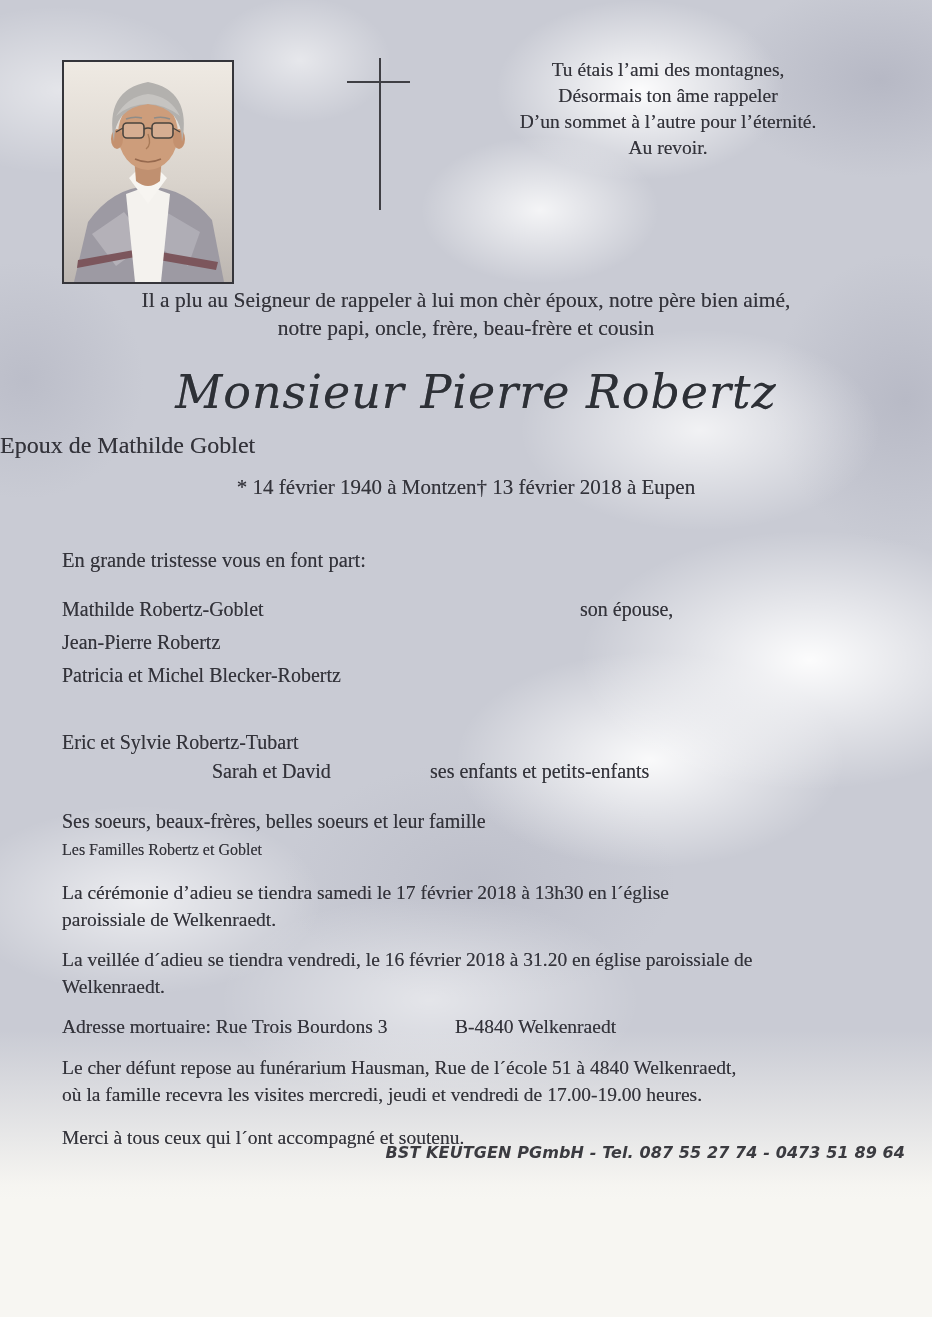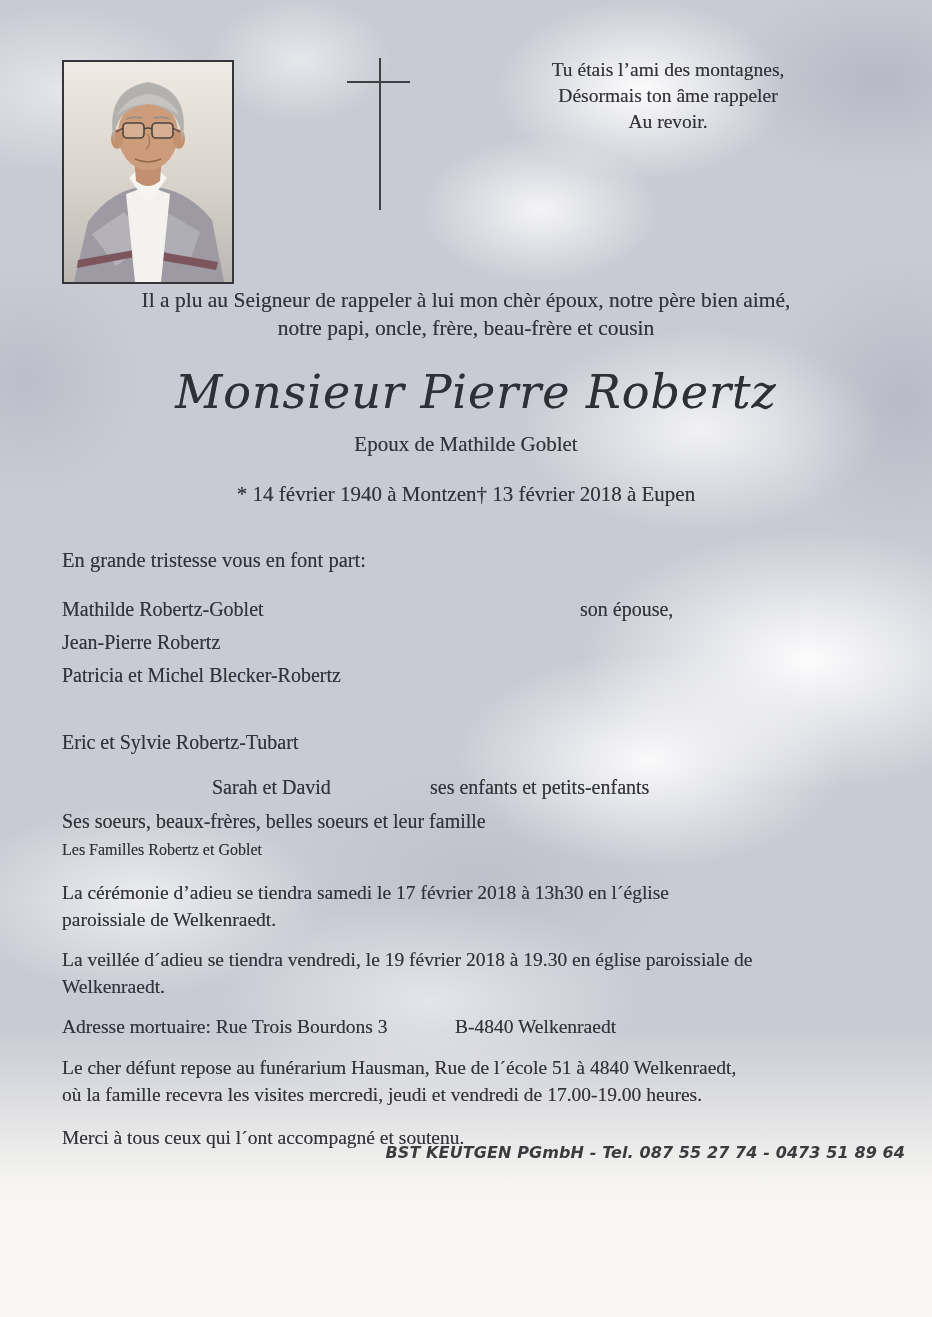--- a/index.html
+++ b/index.html
@@ -54,22 +54,22 @@
     left:0; right:0; top:286px;
     text-align:center; font-size:21.5px; line-height:28px;
   }
   .name {
     left:0; right:0; top:362px;
     text-align:center;
     font-family:"DejaVu Serif","Liberation Serif",serif;
     font-style:italic; font-size:46px; line-height:60px;
     color:#2d3036; letter-spacing:1px;padding-left:20px;
   }
-  .spouse { left:0; right:0; top:432px; text-align:center; font-size:21px; }
-  .dates  { left:0; right:0; top:475px; display:flex; justify-content:center; font-size:21px;margin-top:7px; }
+  .spouse { left:0; right:0; top:432px; font-size:24px; }
+  .dates  { left:0; right:0; top:475px; display:flex; justify-content:center; font-size:21px; }
 
   .heading { left:62px; top:549px; font-size:20.5px;text-align:center; }
 
   .fam-row { left:62px; right:30px; font-size:20px; white-space:nowrap; }
   .fam-indent { padding-left:150px; }
   .fam-rel { position:absolute; left:518px; }
 
   .body-line { left:62px; font-size:19.5px; line-height:27px; white-space:nowrap; }
   .city { position:absolute; left:393px; }
 
@@ -127,20 +127,21 @@
   </div>
 
   <div>
     <div class="abs cross-v"></div>
     <div class="abs cross-h"></div>
   </div>
 
   <div class="abs epigraph txt">
     <div>Tu étais l’ami des montagnes,</div>
     <div>Désormais ton âme rappeler</div>
+    <div>D’un sommet à l’autre pour l’éternité.</div>
     <div>Au revoir.</div>
   </div>
 
   <div class="abs intro txt">
     <div>Il a plu au Seigneur de rappeler à lui mon chèr époux, notre père bien aimé,</div>
     <div>notre papi, oncle, frère, beau-frère et cousin</div>
   </div>
 
   <div class="abs name txt">Monsieur Pierre Robertz</div>
   <div class="abs spouse txt">Epoux de Mathilde Goblet</div>
@@ -157,32 +158,32 @@
   </div>
   <div class="abs fam-row txt" style="top:631px">
     <span>Jean-Pierre Robertz</span>
   </div>
   <div class="abs fam-row txt" style="top:664px">
     <span>Patricia et Michel Blecker-Robertz</span>
   </div>
   <div class="abs fam-row txt" style="top:731px">
     <span>Eric et Sylvie Robertz-Tubart</span>
   </div>
-  <div class="abs fam-row fam-indent txt" style="top:776px">
+  <div class="abs fam-row fam-indent txt" style="top:760px">
     <span>Sarah et David</span>
     <span class="fam-rel" style="padding-left:0; left:368px;">ses enfants et petits-enfants</span>
   </div>
 
   <div class="abs body-line txt" style="top:808px; font-size:20px;">Ses soeurs, beaux-frères, belles soeurs et leur famille</div>
   <div class="abs body-line txt" style="top:836px; font-size:16px;">Les Familles Robertz et Goblet</div>
 
   <div class="abs body-line txt" style="top:879px">La cérémonie d’adieu se tiendra samedi le 17 février 2018 à 13h30 en l´église</div>
   <div class="abs body-line txt" style="top:906px">paroissiale de Welkenraedt.</div>
 
-  <div class="abs body-line txt" style="top:946px">La veillée d´adieu se tiendra vendredi, le 19 février 2018 à 19.30 en église paroissiale de</div>
+  <div class="abs body-line txt" style="top:946px">La veillée d´adieu se tiendra vendredi, le 16 février 2018 à 31.20 en église paroissiale de</div>
   <div class="abs body-line txt" style="top:973px">Welkenraedt.</div>
 
   <div class="abs body-line txt" style="top:1013px">
     <span>Adresse mortuaire: Rue Trois Bourdons 3</span>
     <span class="city">B-4840 Welkenraedt</span>
   </div>
 
   <div class="abs body-line txt" style="top:1054px">Le cher défunt repose au funérarium Hausman, Rue de l´école 51 à 4840 Welkenraedt,</div>
   <div class="abs body-line txt" style="top:1081px">où la famille recevra les visites mercredi, jeudi et vendredi de 17.00-19.00 heures.</div>
 

